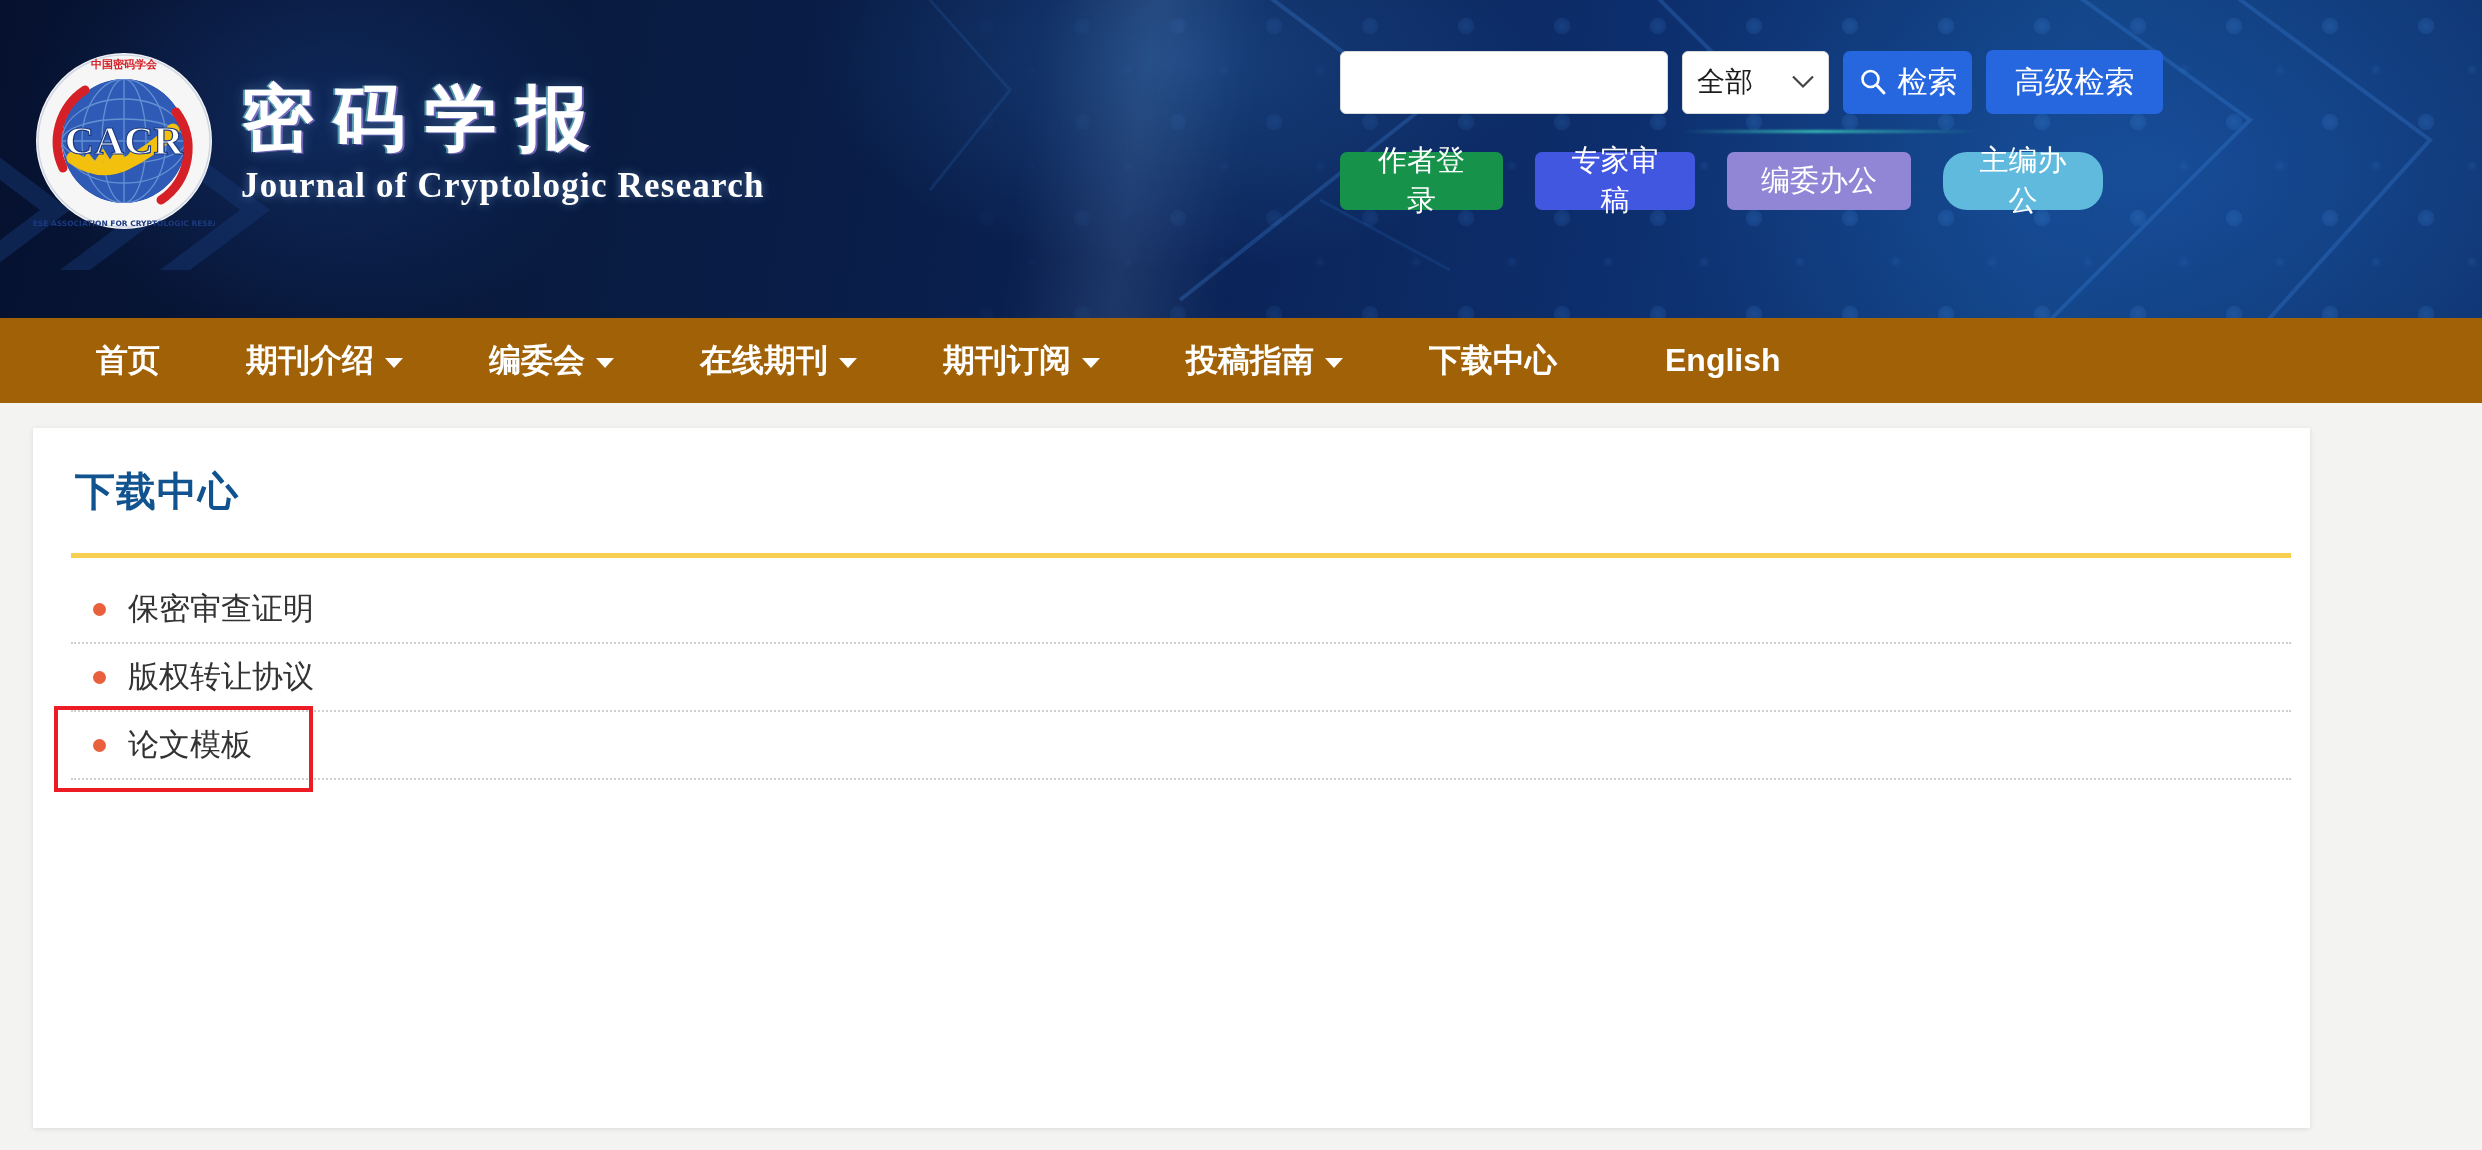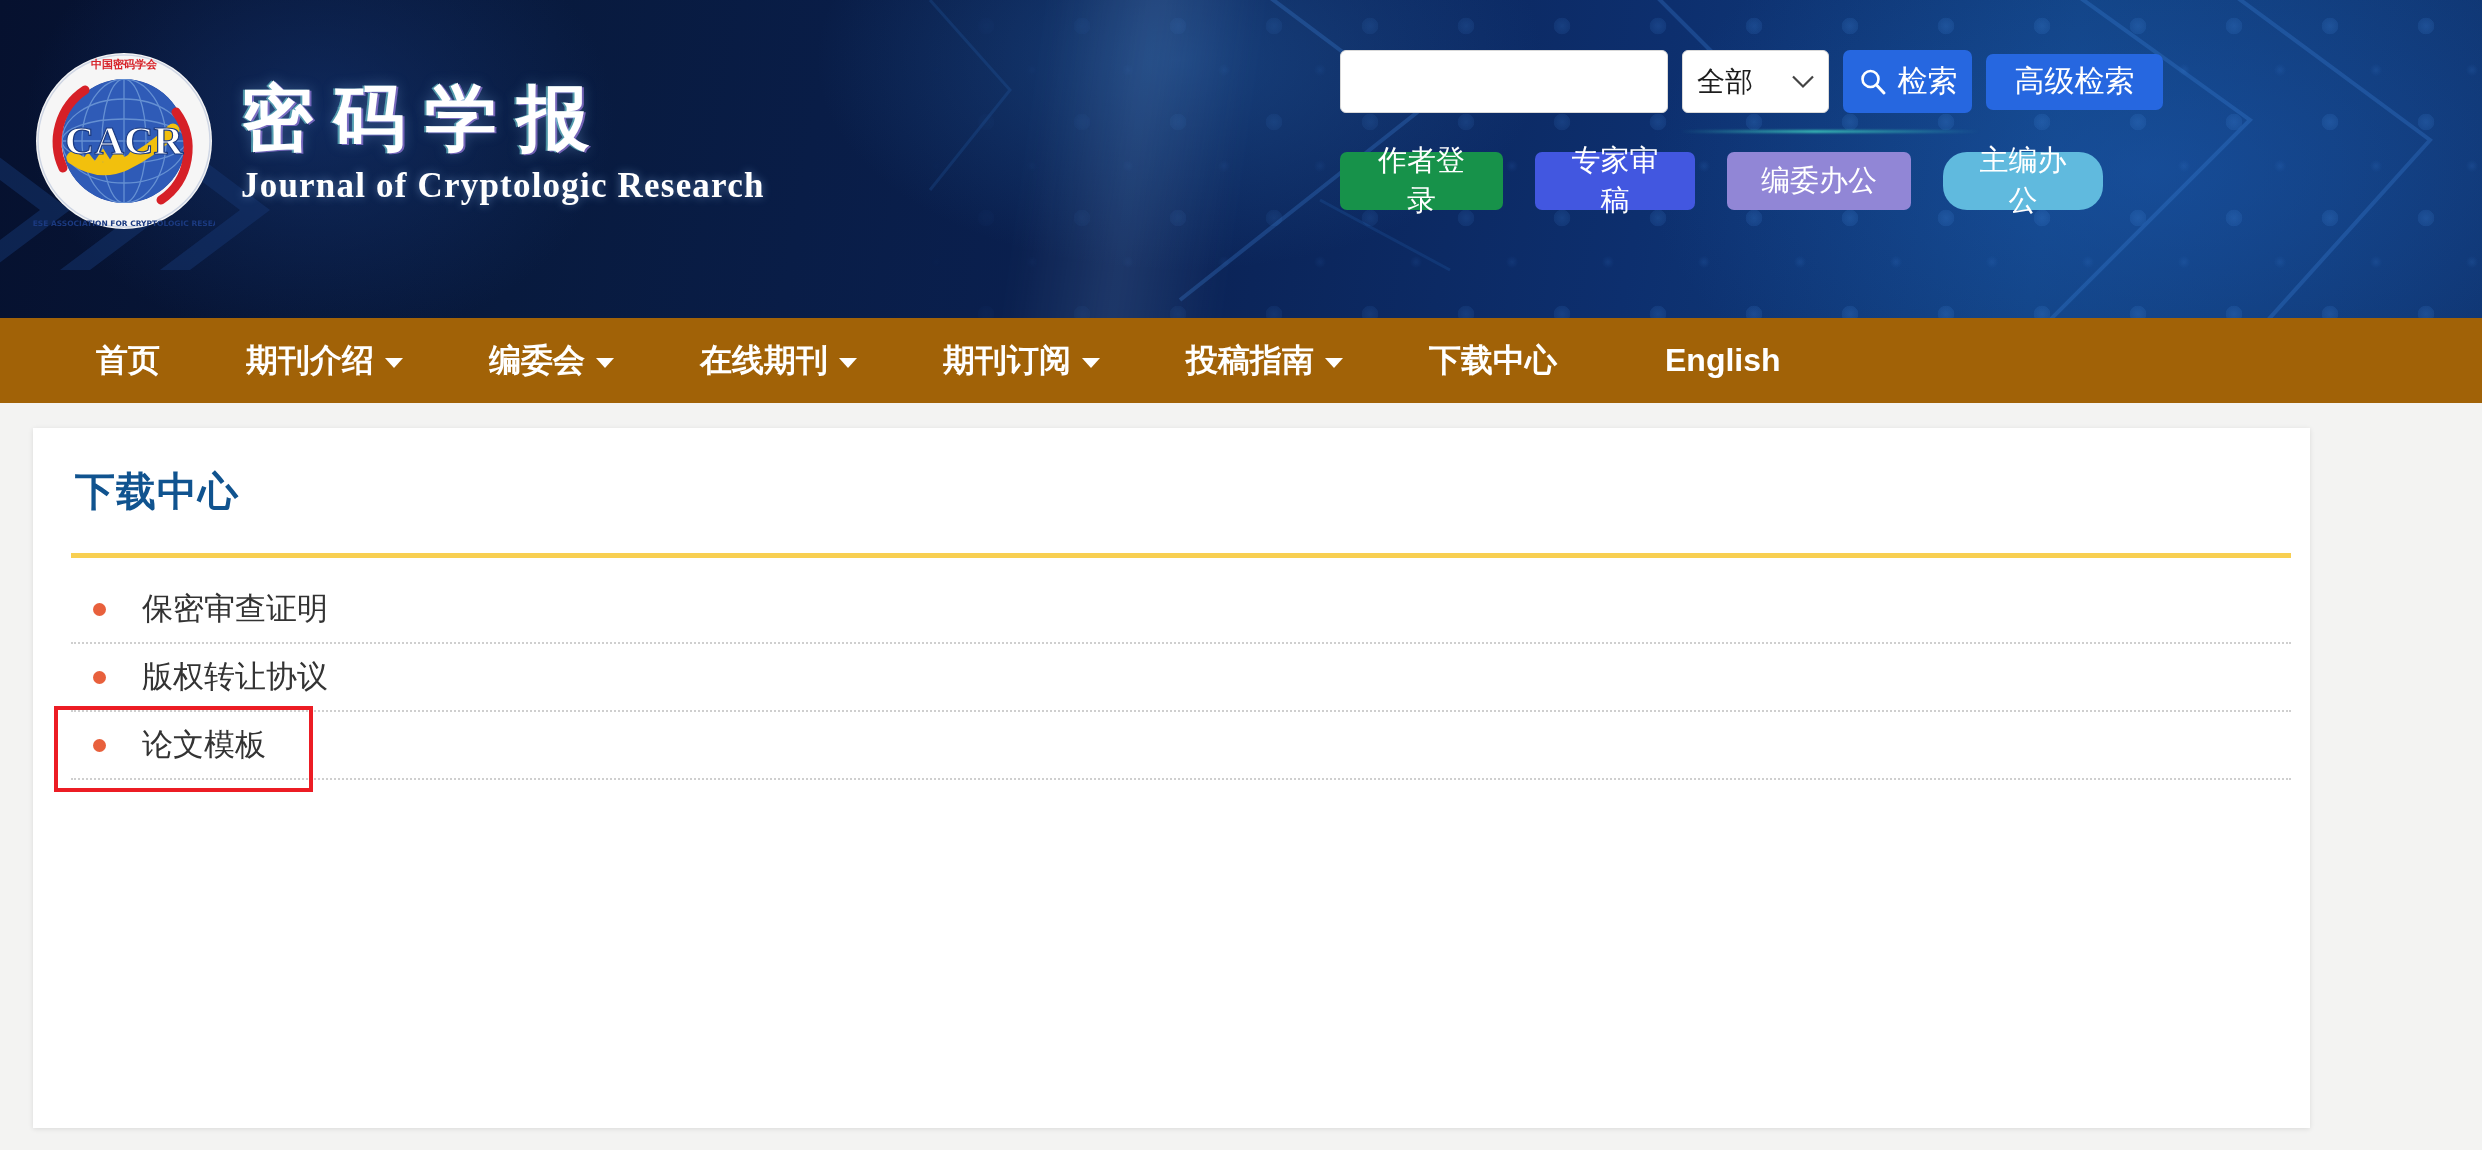--- a/index.html
+++ b/index.html
@@ -85,21 +85,21 @@
   .search-select .sel-val { font-size: 28px; color: #1d1d1d; font-family: "DejaVu Sans", sans-serif; }
   .search-select .chev { position: absolute; right: 13px; top: 50%; transform: translateY(-50%); }
   .btn-search {
     display: flex; align-items: center; justify-content: center; gap: 10px;
     width: 129px; height: 63px; border: none; border-radius: 7px;
     background: #2667e0; color: #fff; cursor: pointer;
     font-size: 30px; font-family: "DejaVu Sans", sans-serif;
   }
   .btn-adv {
     display: flex; align-items: center; justify-content: center;
-    width: 177px; height: 56px; border: none; border-radius: 7px;
+    width: 177px; height: 64px; border: none; border-radius: 7px;
     background: #2667e0; color: #fff; cursor: pointer;
     font-size: 30px; font-family: "DejaVu Sans", sans-serif;
   }
 
   
   .acct-row {
     position: absolute; left: 1340px; top: 152px;
     display: flex; align-items: center; gap: 32px;
   }
   .acct-btn {
@@ -142,21 +142,21 @@
   .card-title {
     font-size: 40px; font-weight: 700; color: #10538f;
     font-family: "DejaVu Sans", sans-serif; letter-spacing: 1px;
     padding-left: 12px; margin-bottom: 34px;
   }
   .gold-rule { height: 5px; background: #f8cf51; width: 2220px; margin-left: 8px; }
 
   .dl-list { list-style: none; margin-top: 18px; margin-left: 8px; }
   .dl-item {
     position: relative;
-    display: flex; align-items: center; gap: 36px;
+    display: flex; align-items: center; gap: 22px;
     height: 68px; padding-left: 22px; cursor: pointer;
     border-bottom: 2px dotted #cfcfcf; width: 2220px;
   }
   .dot {
     width: 13px; height: 13px; border-radius: 50%;
     background: #e8603c; flex: none;
   }
   .dl-label {
     font-size: 31px; color: #333333;
     font-family: "DejaVu Sans", sans-serif;

